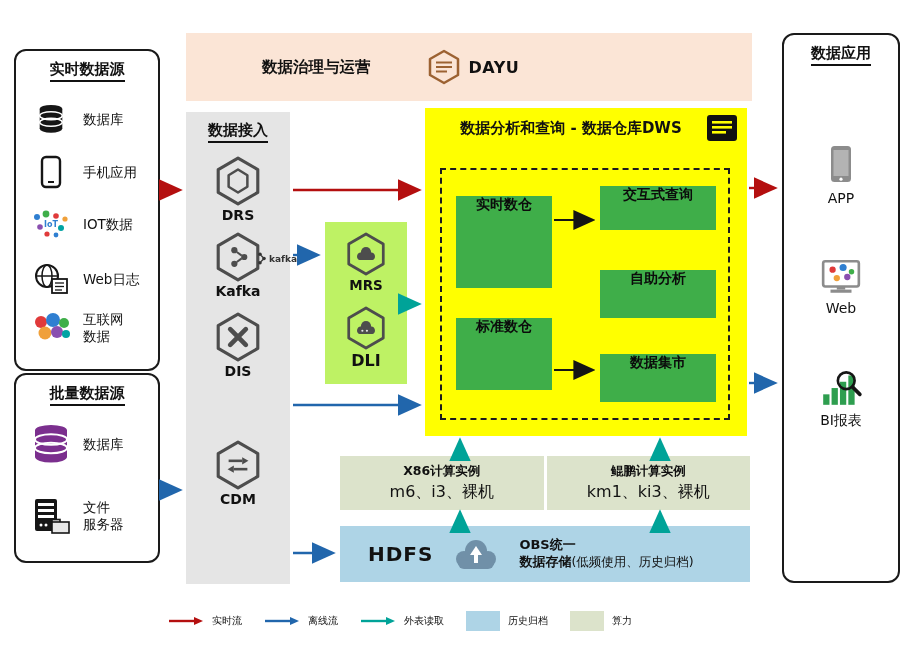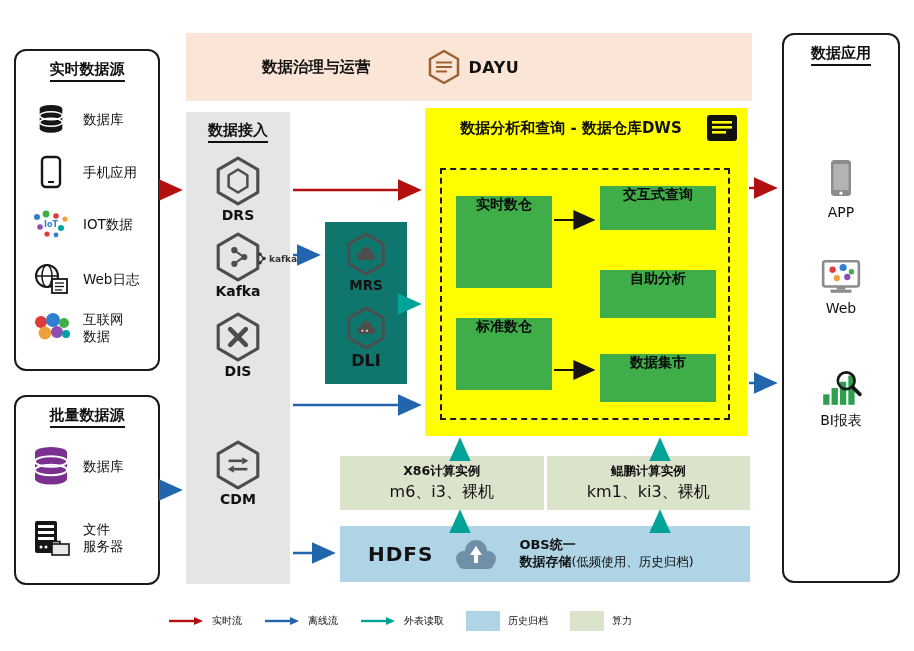--- a/index.html
+++ b/index.html
@@ -13,21 +13,21 @@
   .ptitle span { border-bottom:2px solid #111; padding-bottom:2px; }
   .row { position:absolute; left:10px; right:6px; display:flex; align-items:center; gap:7px; }
   .row .icn { width:50px; display:flex; justify-content:center; align-items:center; flex:0 0 auto; }
   .row .lbl { font-size:13.5px; line-height:1.25; white-space:pre-line; }
   .col { position:absolute; background:#e5e5e5; }
   .hexgrp { position:absolute; left:0; width:100%; display:flex; flex-direction:column; align-items:center; }
   .hexlbl { font-weight:bold; font-size:14px; margin-top:1px; }
   .banner { position:absolute; background:#fbe5d6; display:flex; align-items:center; padding-left:76px; gap:56px; }
   .banner .btitle { font-weight:bold; font-size:15.5px; }
   .dayu { display:flex; align-items:center; gap:8px; font-weight:bold; font-size:16px; letter-spacing:.5px; }
-  .graybox { position:absolute; background:#0f766e; }
+  .graybox { position:absolute; background:#bef264; }
   .dws { position:absolute; background:#ffff00; }
   .dws-title { position:absolute; left:12px; top:11px; width:268px; text-align:center; font-weight:bold; font-size:15px; }
   .dashed { position:absolute; border:2px dashed #1c1c1c; }
   .greenbox { position:absolute; background:#3fae49; display:flex; align-items:flex-start; justify-content:center;
               font-weight:bold; font-size:14px; color:#0b0b0b; text-align:center; }
   .compute { position:absolute; background:#dce3cb; display:flex; }
   .compute .half { flex:1; display:flex; flex-direction:column; align-items:center; justify-content:center; }
   .compute .half + .half { border-left:3px solid #fff; }
   .compute .ct { font-weight:bold; font-size:12.5px; }
   .compute .cs { font-size:16px; margin-top:2px; }
@@ -113,21 +113,21 @@
             <circle cx="14" cy="20" r="6.5" fill="#f0a03a"></circle>
           <circle cx="26" cy="19" r="6" fill="#8a4fb0"></circle>
             <circle cx="35" cy="21" r="4" fill="#00a3a3"></circle>
         </svg>
       </span>
       <span class="lbl">互联网
 数据</span>
     </div>
   </div>
 
-  <div class="panel" style="left:14px;top:373px;width:146px;height:190px;margin-top:22px;">
+  <div class="panel" style="left:14px;top:373px;width:146px;height:190px;">
     <div class="ptitle"><span>批量数据源</span></div>
     <div class="row" style="top:48px;">
       <span class="icn">
         <svg width="46" height="42" viewBox="0 0 46 42">
           <rect x="7" y="7" width="32" height="27" fill="#7b2f8e"></rect>
           <ellipse cx="23" cy="7.5" rx="16" ry="5.5" fill="#7b2f8e"></ellipse>
           <ellipse cx="23" cy="34" rx="16" ry="5.5" fill="#7b2f8e"></ellipse>
           <ellipse cx="23" cy="16.5" rx="16" ry="5.2" fill="none" stroke="#fff" stroke-width="2"></ellipse>
           <ellipse cx="23" cy="25" rx="16" ry="5.2" fill="none" stroke="#fff" stroke-width="2"></ellipse>
         </svg>
@@ -294,21 +294,21 @@
     <div class="obsblock">
       <div><span class="b">OBS统一</span></div>
       <div>
         <span class="b">数据存储</span><span class="n">(低频使用、历史归档)</span>
       </div>
     </div>
   </div>
 
   <div class="panel" style="left:782px;top:33px;width:118px;height:550px;">
     <div class="ptitle"><span>数据应用</span></div>
-    <div class="appitem" style="top:122px;">
+    <div class="appitem" style="top:108px;">
       <svg width="26" height="42" viewBox="0 0 26 40">
         <rect x="3" y="2" width="20" height="36" rx="3.5" fill="#8c8c8c"></rect>
         <rect x="5.5" y="6" width="15" height="26" fill="#b3b3b3"></rect>
         <circle cx="13" cy="35.2" r="1.6" fill="#fff"></circle>
       </svg>
       <span class="albl">APP</span>
     </div>
     <div class="appitem" style="top:224px;">
       <svg width="42" height="36" viewBox="0 0 40 34">
         <rect x="3" y="2" width="34" height="24" rx="2" fill="#fff" stroke="#8c8c8c" stroke-width="2.5"></rect>

